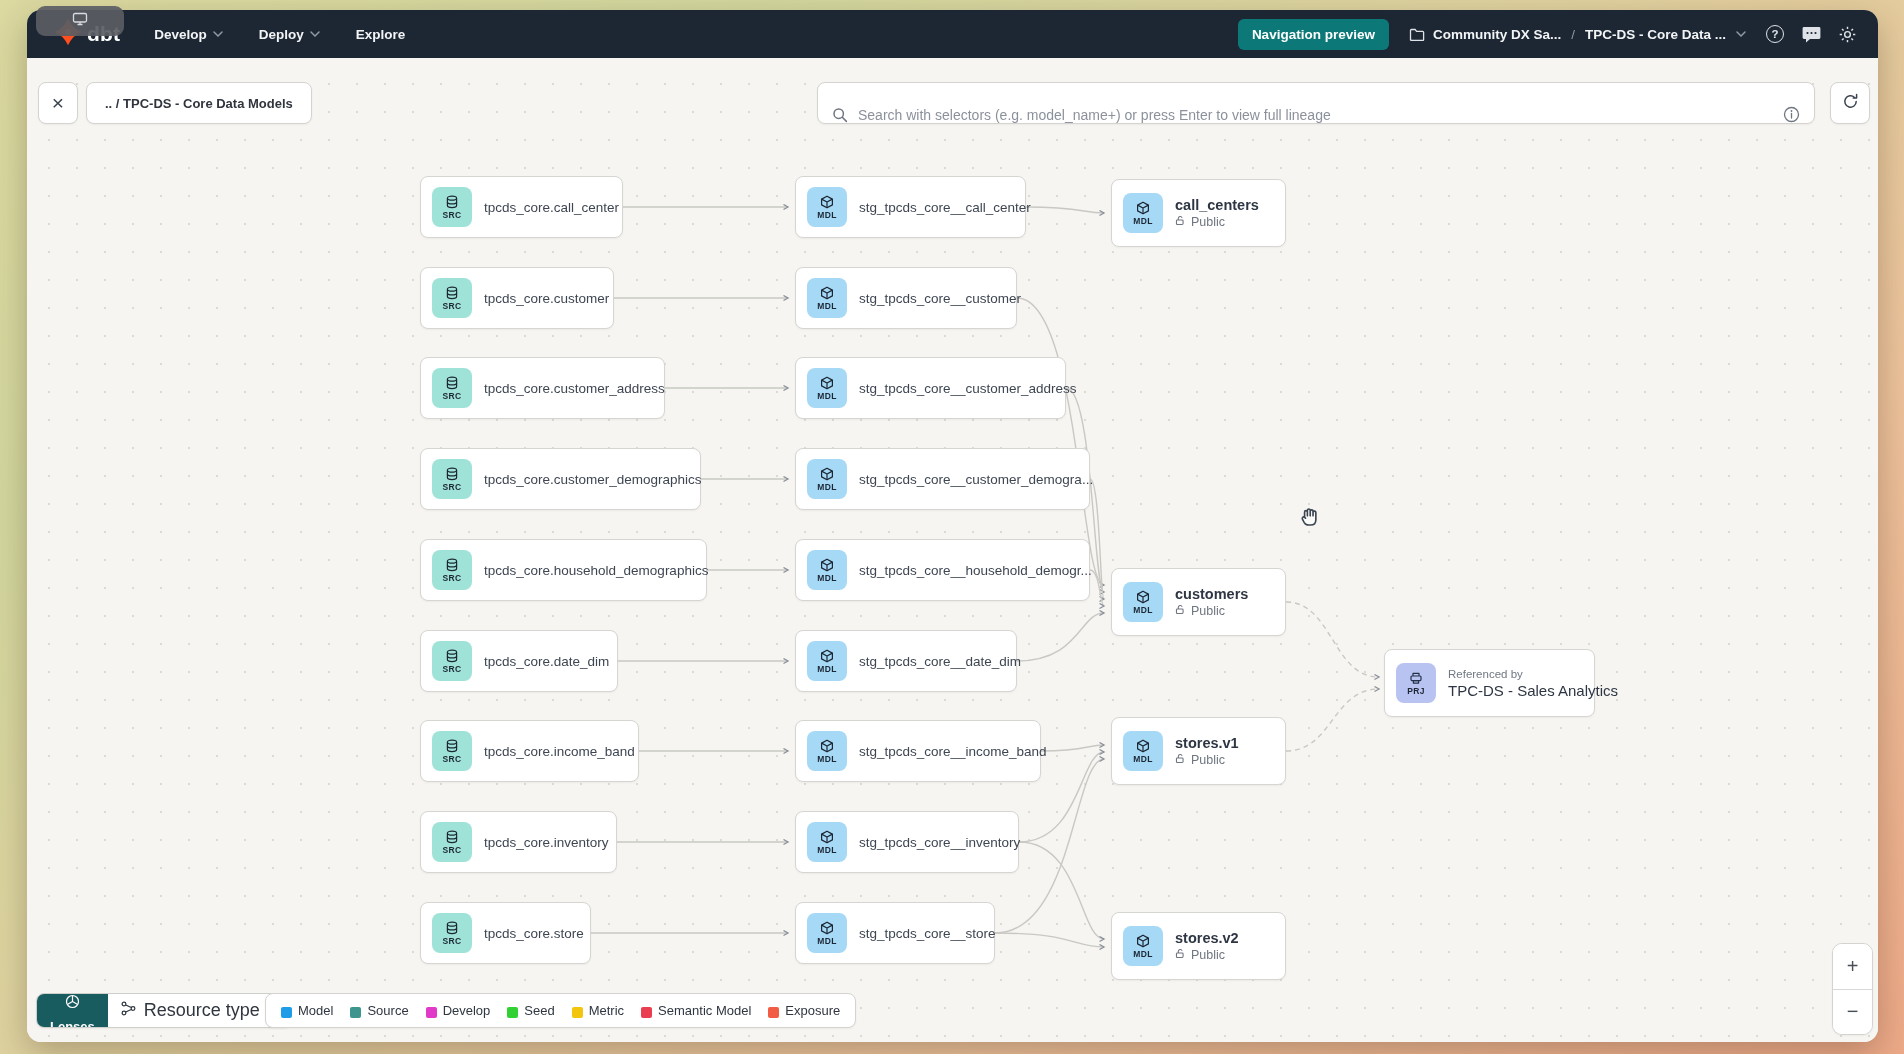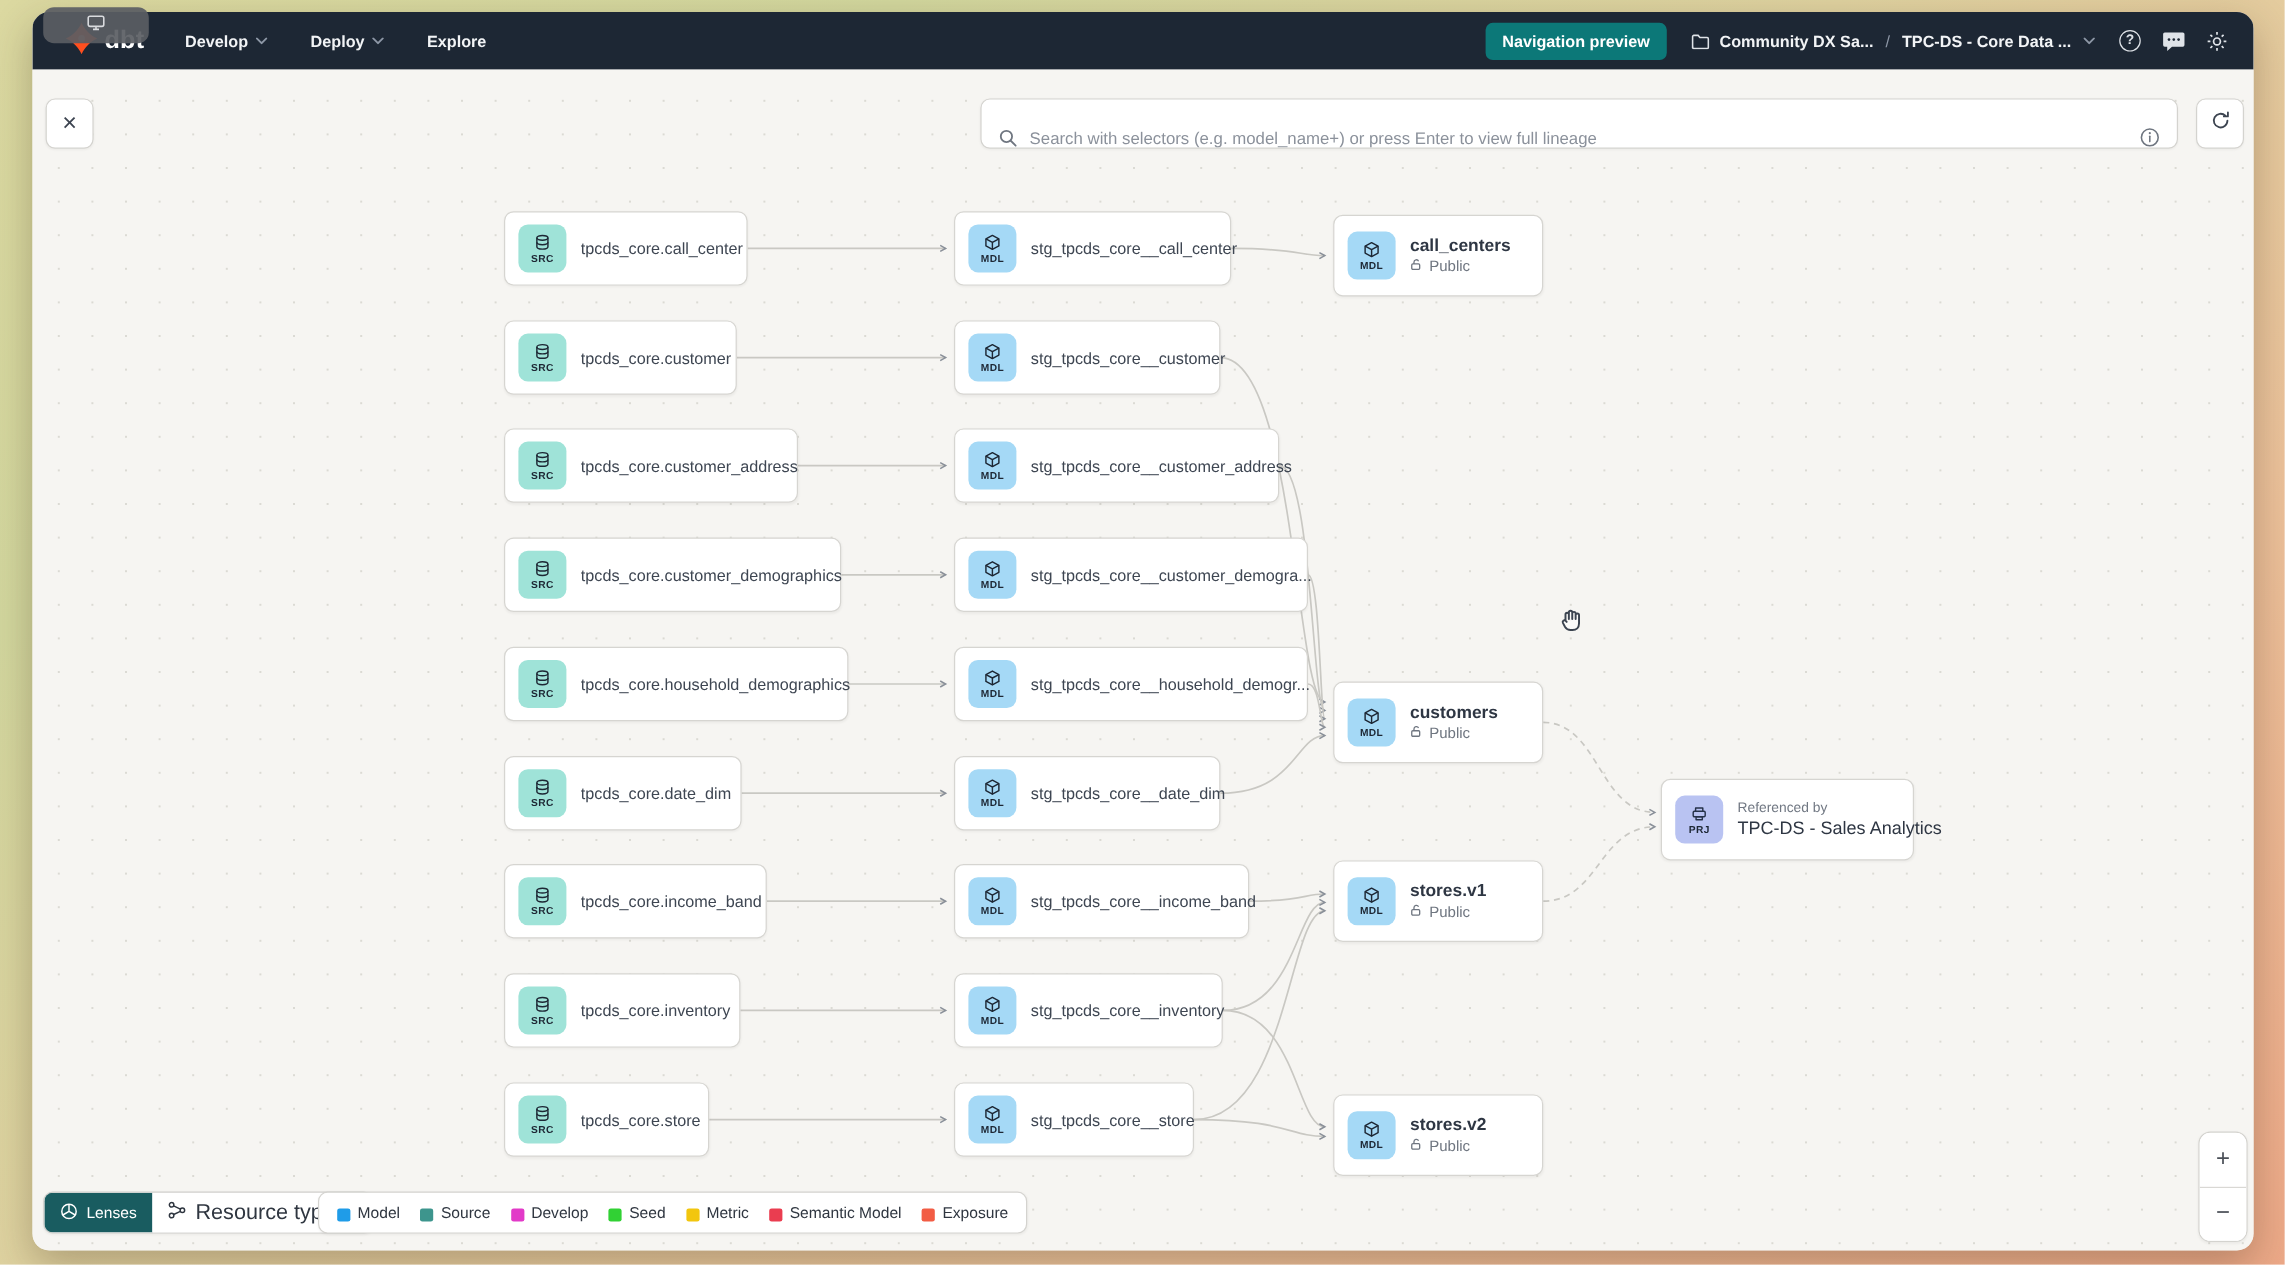--- a/index.html
+++ b/index.html
@@ -103,21 +103,21 @@
   .refresh-btn { left: 1803px; top: 24px; width: 40px; height: 42px; }
 
   
   .lens-pill {
     position: absolute; left: 9px; bottom: 14px; height: 35px; display: flex;
     border: 1px solid #cfcfcb; border-radius: 8px; overflow: hidden; background: #fff;
     box-shadow: 0 1px 2px rgba(40,40,40,.05);
   }
   .lens-seg {
     display: flex; align-items: center; gap: 7px; padding: 0 13px;
-    background: #195c60; color: #fff; font-size: 13px; font-weight: 400; cursor: pointer;
+    background: #195c60; color: #fff; font-size: 13px; font-weight: 700; cursor: pointer; flex-direction: column;
   }
   .rtype-seg {
     display: flex; align-items: center; gap: 8px; padding: 0 13px;
     background: #fff; color: #2f3640; font-size: 18px; font-weight: 500; cursor: pointer;
   }
   .rtype-seg .chev { color: #6f7680; display: flex; }
   .legend {
     position: absolute; left: 238px; bottom: 14px; height: 35px; padding: 0 15px;
     background: #fff; border: 1px solid #d4d3cf; border-radius: 8px;
     display: flex; align-items: center; gap: 17px;
@@ -532,20 +532,21 @@
               <span class="badge">PRJ</span>
             </span>
             <div class="ninfo">
               <div class="nkicker">Referenced by</div>
               <div class="nptitle">TPC-DS - Sales Analytics</div>
             </div>
           </div>
         </div>
 
       <div class="tb-btn close-btn">×</div>
+      <div class="crumb-chip">.. / TPC-DS - Core Data Models</div>
       <div class="searchbar">
         <span class="search-glyph">
           <svg width="16" height="16" viewBox="0 0 16 16" fill="none" stroke="#6f7680" stroke-width="1.5">
               <circle cx="6.7" cy="6.7" r="4.7"></circle>
               <path d="M10.3 10.3 14.4 14.4" stroke-linecap="round"></path>
             </svg>
         </span>
         <input type="text" placeholder="Search with selectors (e.g. model_name+) or press Enter to view full lineage" style="">
         <span class="info-glyph">
           <svg width="17" height="17" viewBox="0 0 17 17" fill="none" stroke="#6f7680" stroke-width="1.3">

